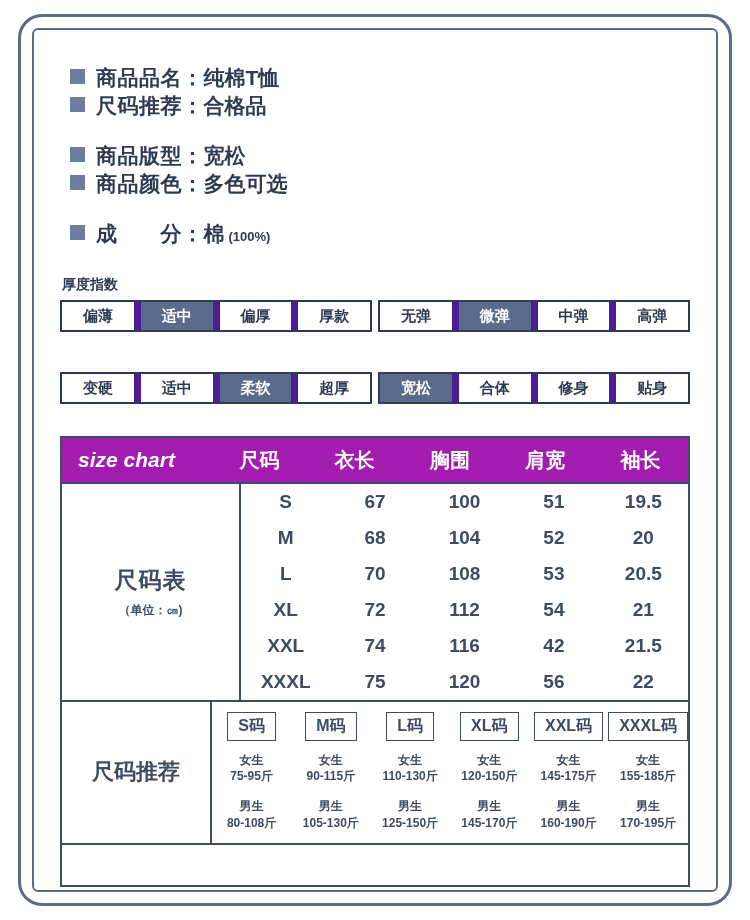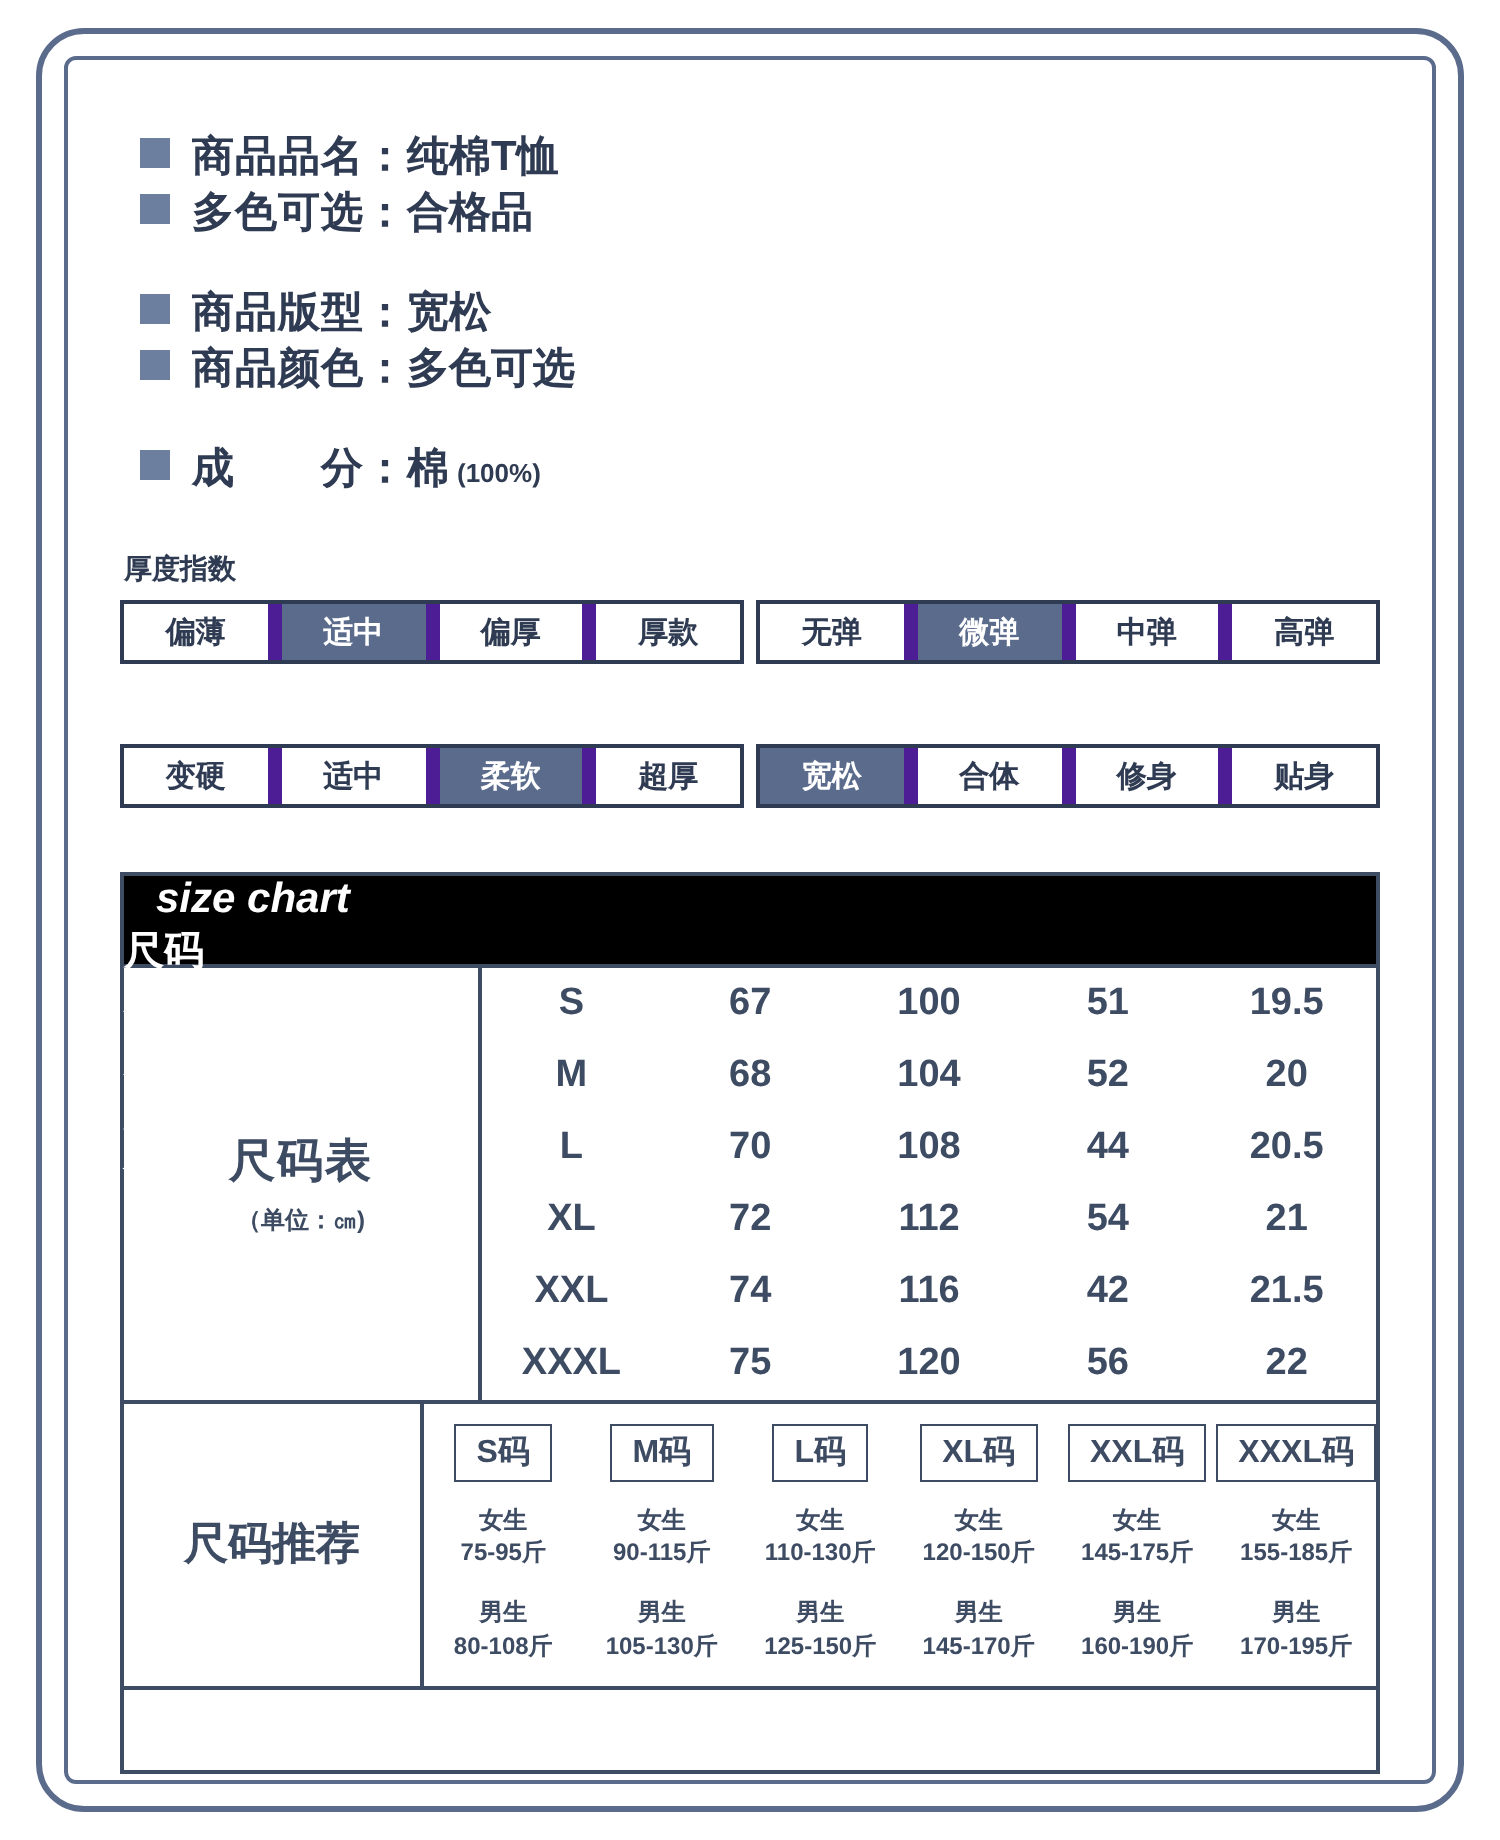--- a/index.html
+++ b/index.html
@@ -137,25 +137,24 @@
 
   
   .chart {
     margin-top: 32px;
     border: 2px solid #3e4c63;
     box-sizing: border-box;
     width: 630px;
   }
   .chart-head {
     display: flex;
-    background: #000000;
+    background: #a21caf;
     color: #ffffff;
     height: 44px;
-    align-items: flex-start;
-    flex-direction: column;
+    align-items: center;
   }
   .chart-head .cell-label {
     width: 150px;
     font-size: 21px;
     font-weight: bold;
     font-style: italic;
     padding-left: 16px;
     box-sizing: border-box;
   }
   .chart-head .cell {
@@ -275,21 +274,21 @@
     <div class="spec-grid">
 
       <div class="spec-row">
         <div class="spec-item col1">
           <span class="bullet"></span>
           <span class="spec-label">商品品名：</span>
           <span class="spec-value">纯棉T恤</span>
         </div>
         <div class="spec-item">
           <span class="bullet"></span>
-          <span class="spec-label">多色可选：</span>
+          <span class="spec-label">尺码推荐：</span>
           <span class="spec-value">合格品</span>
         </div>
       </div>
 
       <div class="spec-row">
         <div class="spec-item col1">
           <span class="bullet"></span>
           <span class="spec-label">商品版型：</span>
           <span class="spec-value">宽松</span>
         </div>
@@ -372,21 +371,21 @@
             <div class="cell">M</div>
             <div class="cell">68</div>
             <div class="cell">104</div>
             <div class="cell">52</div>
             <div class="cell">20</div>
           </div>
           <div class="chart-row">
             <div class="cell">L</div>
             <div class="cell">70</div>
             <div class="cell">108</div>
-            <div class="cell">44</div>
+            <div class="cell">53</div>
             <div class="cell">20.5</div>
           </div>
           <div class="chart-row">
             <div class="cell">XL</div>
             <div class="cell">72</div>
             <div class="cell">112</div>
             <div class="cell">54</div>
             <div class="cell">21</div>
           </div>
           <div class="chart-row">

